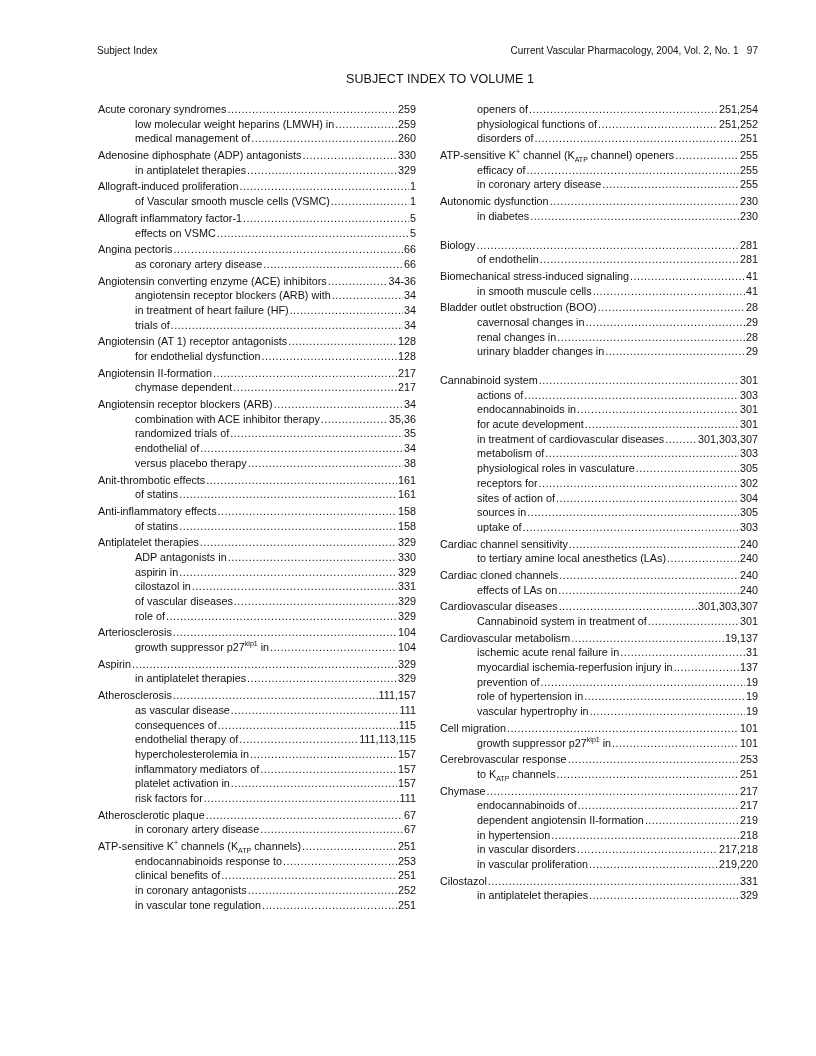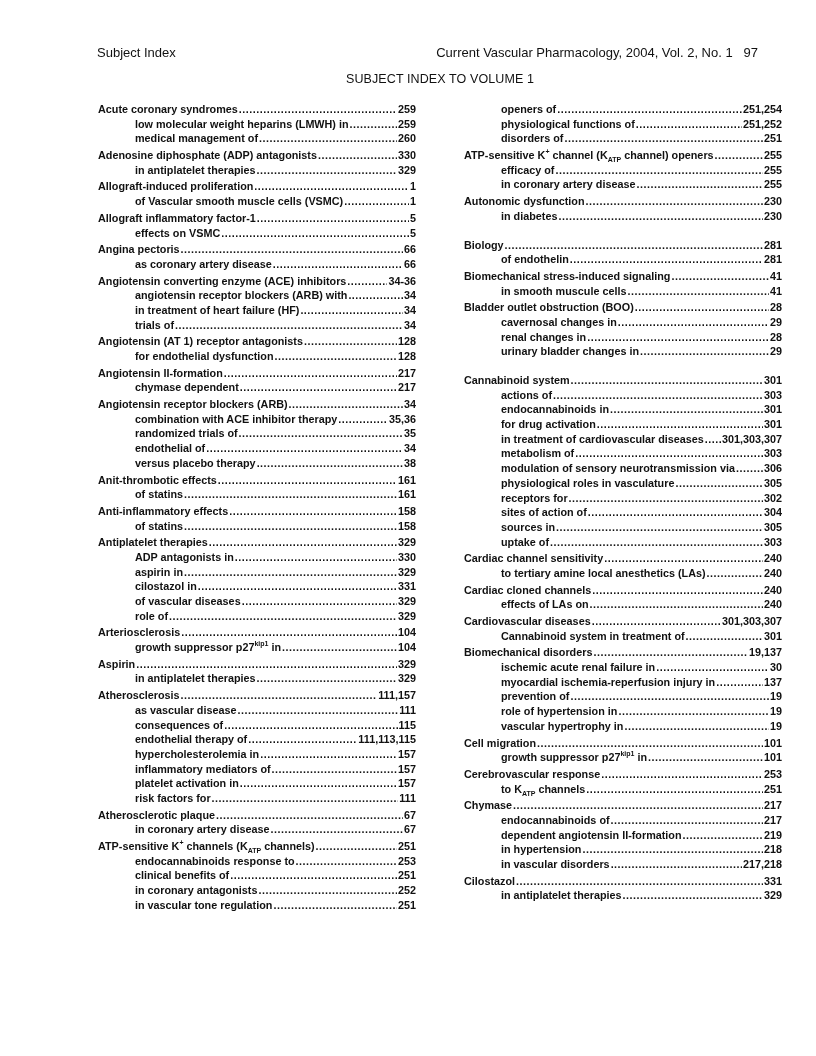--- a/index.html
+++ b/index.html
@@ -1,25 +1,25 @@
 <!DOCTYPE html>
 <html><head>
 <meta charset="utf-8">
 <style>
   html, body { margin: 0; padding: 0; background: #ffffff; }
   body { width: 816px; height: 1056px; position: relative; overflow: hidden;
          font-family: "Liberation Sans", sans-serif; color: #111; }
   .running-head { position: absolute; top: 45px; left: 97px; right: 58px; height: 14px;
-                  font-size: 13px; display: flex; justify-content: space-between; }
+                  font-size: 10px; display: flex; justify-content: space-between; }
   .page-title { position: absolute; top: 72px; left: 0; width: 816px; text-align: center;
                 font-size: 12.5px; letter-spacing: 0.1px; padding-left: 32px; }
   .col { position: absolute; top: 102px; width: 318px; font-size: 10.8px; }
   .col-left { left: 98px; }
-  .col-right { left: 440px; top: 102px; margin-left: 24px; }
-  .entry { margin-bottom: 2px; font-weight: bold; }
+  .col-right { left: 440px; top: 102px; }
+  .entry { margin-bottom: 2px; }
   .entry.gap-before { margin-top: 14px; }
   .line { display: flex; align-items: baseline; height: 14.7px; line-height: 14.7px; white-space: nowrap; }
   .line.sub { padding-left: 37px; }
   .line .t { flex: 0 0 auto; }
   .line .d { flex: 1 1 auto; overflow: hidden; margin: 0 1px; position: relative; }
   .line .d::after { content: "........................................................................................................................................................................"; 
                     letter-spacing: 0.5px; font-size: 10.8px; }
   .line .p { flex: 0 0 auto; }
   sup, sub { font-size: 7px; line-height: 0; }
 </style>
@@ -437,40 +437,35 @@
         <span class="t">actions of</span>
         <span class="d"></span>
         <span class="p">303</span>
       </div>
       <div class="line sub">
         <span class="t">endocannabinoids in</span>
         <span class="d"></span>
         <span class="p">301</span>
       </div>
       <div class="line sub">
-        <span class="t">for drug activation</span>
+        <span class="t">for acute development</span>
         <span class="d"></span>
         <span class="p">301</span>
       </div>
       <div class="line sub">
         <span class="t">in treatment of cardiovascular diseases</span>
         <span class="d"></span>
         <span class="p">301,303,307</span>
       </div>
       <div class="line sub">
         <span class="t">metabolism of</span>
         <span class="d"></span>
         <span class="p">303</span>
       </div>
       <div class="line sub">
-        <span class="t">modulation of sensory neurotransmission via</span>
-        <span class="d"></span>
-        <span class="p">306</span>
-      </div>
-      <div class="line sub">
         <span class="t">physiological roles in vasculature</span>
         <span class="d"></span>
         <span class="p">305</span>
       </div>
       <div class="line sub">
         <span class="t">receptors for</span>
         <span class="d"></span>
         <span class="p">302</span>
       </div>
       <div class="line sub">
@@ -520,28 +515,28 @@
         <span class="p">301,303,307</span>
       </div>
       <div class="line sub">
         <span class="t">Cannabinoid system in treatment of</span>
         <span class="d"></span>
         <span class="p">301</span>
       </div>
     </div>
     <div class="entry">
       <div class="line">
-        <span class="t">Biomechanical disorders</span>
+        <span class="t">Cardiovascular metabolism</span>
         <span class="d"></span>
         <span class="p">19,137</span>
       </div>
       <div class="line sub">
         <span class="t">ischemic acute renal failure in</span>
         <span class="d"></span>
-        <span class="p">30</span>
+        <span class="p">31</span>
       </div>
       <div class="line sub">
         <span class="t">myocardial ischemia-reperfusion injury in</span>
         <span class="d"></span>
         <span class="p">137</span>
       </div>
       <div class="line sub">
         <span class="t">prevention of</span>
         <span class="d"></span>
         <span class="p">19</span>
@@ -599,20 +594,25 @@
       </div>
       <div class="line sub">
         <span class="t">in hypertension</span>
         <span class="d"></span>
         <span class="p">218</span>
       </div>
       <div class="line sub">
         <span class="t">in vascular disorders</span>
         <span class="d"></span>
         <span class="p">217,218</span>
+      </div>
+      <div class="line sub">
+        <span class="t">in vascular proliferation</span>
+        <span class="d"></span>
+        <span class="p">219,220</span>
       </div>
     </div>
     <div class="entry">
       <div class="line">
         <span class="t">Cilostazol</span>
         <span class="d"></span>
         <span class="p">331</span>
       </div>
       <div class="line sub">
         <span class="t">in antiplatelet therapies</span>

